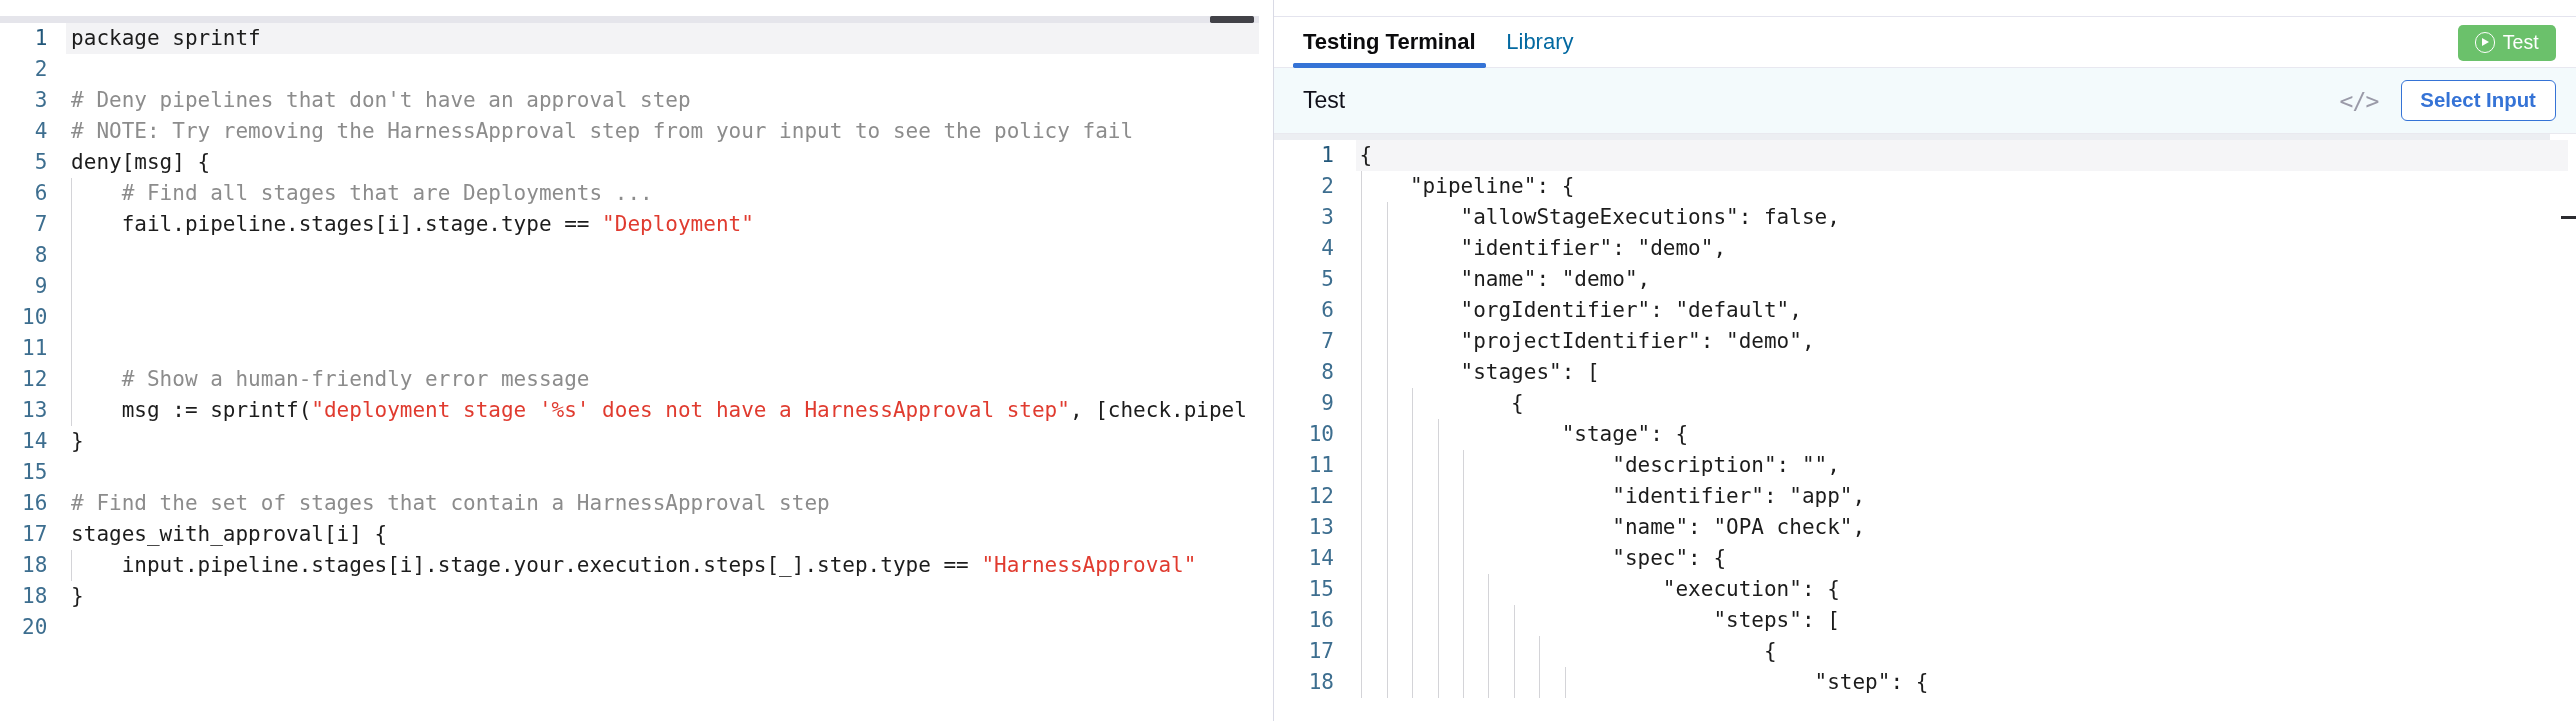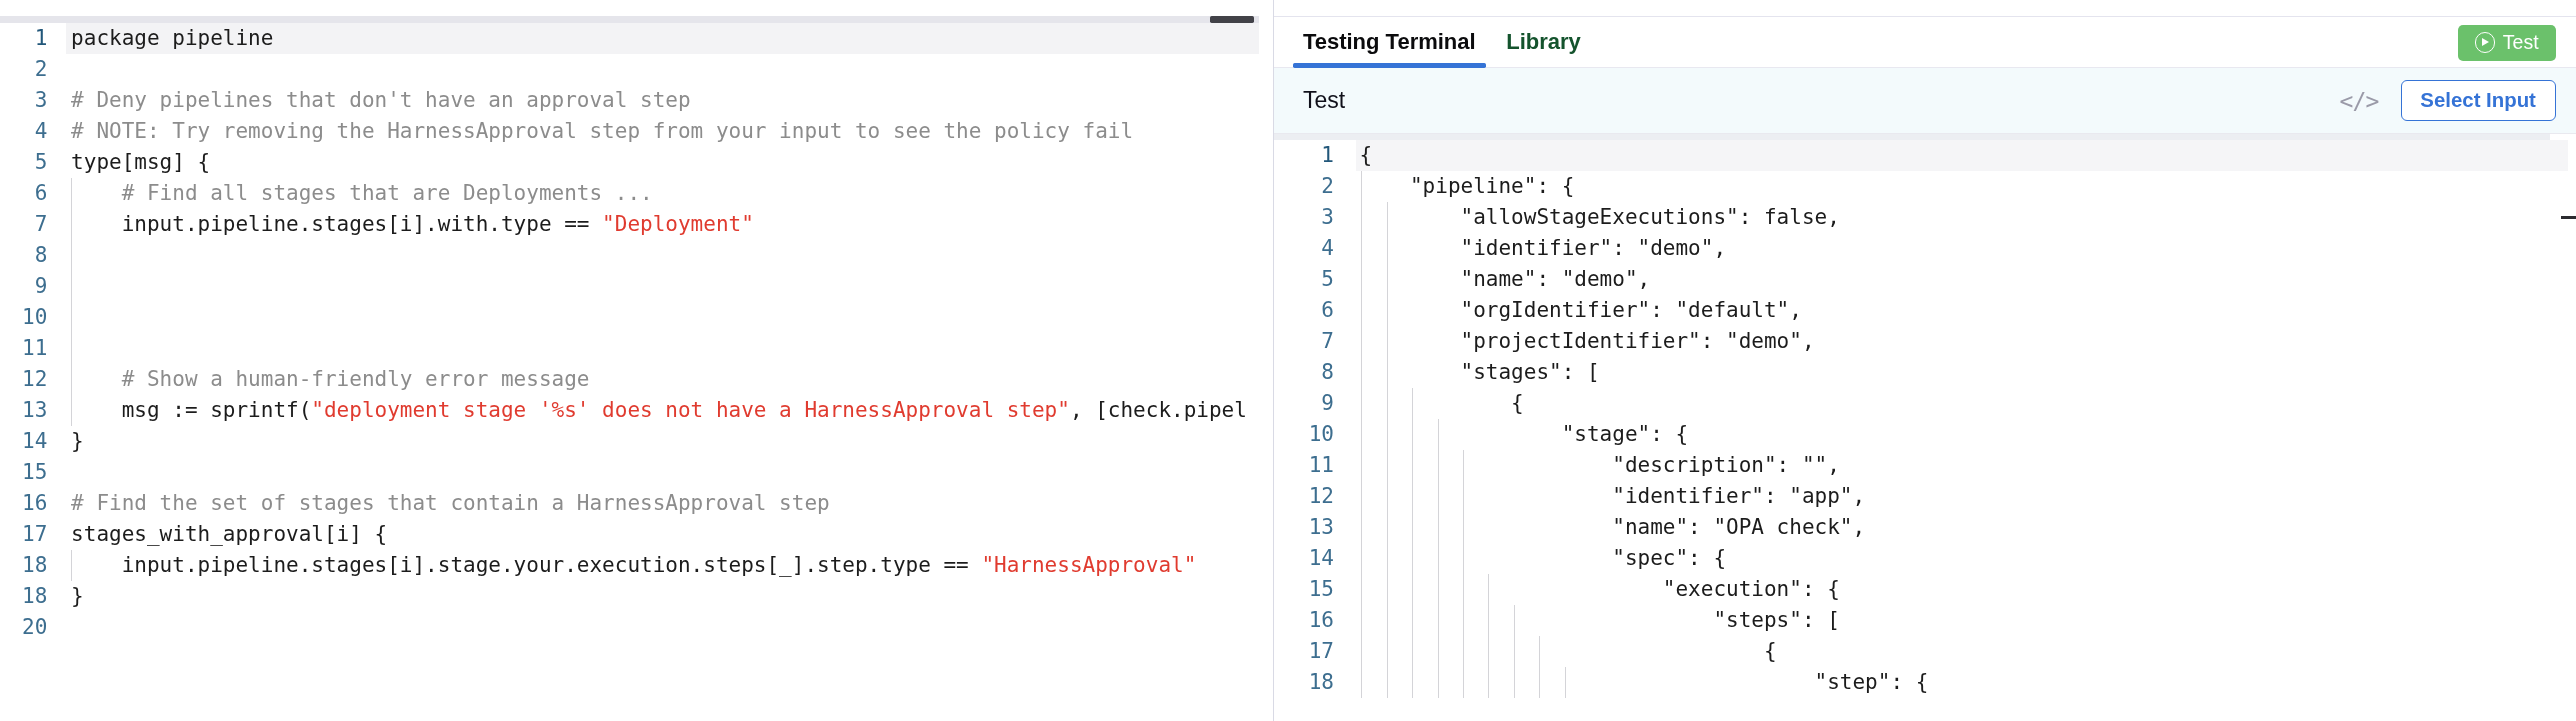--- a/index.html
+++ b/index.html
@@ -116,23 +116,22 @@
     padding-left: 13.6px;
     border-bottom: 0.8px solid #e8e8f0;
   }
   .tab {
     position: relative;
     height: 51px;
     display: flex;
     align-items: center;
     padding: 0 15.3px;
     font-size: 22px;
-    color: #14532d;
+    color: #0369a1;
     cursor: pointer;
-    font-weight: bold;
   }
   .tab.active {
     color: #0b0b0d;
     font-weight: bold;
   }
   .tab.active::after {
     content: "";
     position: absolute;
     left: 5.1px; right: 5.1px; bottom: 0;
     height: 4.2px;
@@ -277,27 +276,27 @@
 <body>
 
 <div class="app">
 
   <div class="editor-pane">
     <div class="editor-topstrip"></div>
     <div class="editor-scroll-track"></div>
     <div class="editor-scroll-thumb"></div>
     <div class="editor-vscroll-track"></div>
     <div class="editor-body" id="editor-body">
-        <div class="code-row active"><div class="ln">1</div><div class="code-text"><span class="tok-plain">package pipeline</span></div></div>
+        <div class="code-row active"><div class="ln">1</div><div class="code-text"><span class="tok-plain">package sprintf</span></div></div>
         <div class="code-row"><div class="ln">2</div><div class="code-text"></div></div>
         <div class="code-row"><div class="ln">3</div><div class="code-text"><span class="tok-comment"># Deny pipelines that don't have an approval step</span></div></div>
         <div class="code-row"><div class="ln">4</div><div class="code-text"><span class="tok-comment"># NOTE: Try removing the HarnessApproval step from your input to see the policy fail</span></div></div>
-        <div class="code-row"><div class="ln">5</div><div class="code-text"><span class="tok-plain">type[msg] {</span></div></div>
+        <div class="code-row"><div class="ln">5</div><div class="code-text"><span class="tok-plain">deny[msg] {</span></div></div>
         <div class="code-row"><div class="ln">6</div><div class="code-text"><span class="guide" style="left: 5.1px;"></span><span class="tok-comment">    # Find all stages that are Deployments ...</span></div></div>
-        <div class="code-row"><div class="ln">7</div><div class="code-text"><span class="guide" style="left: 5.1px;"></span><span class="tok-plain">    input.pipeline.stages[i].with.type == </span><span class="tok-string">"Deployment"</span></div></div>
+        <div class="code-row"><div class="ln">7</div><div class="code-text"><span class="guide" style="left: 5.1px;"></span><span class="tok-plain">    fail.pipeline.stages[i].stage.type == </span><span class="tok-string">"Deployment"</span></div></div>
         <div class="code-row"><div class="ln">8</div><div class="code-text"><span class="guide" style="left: 5.1px;"></span></div></div>
         <div class="code-row"><div class="ln">9</div><div class="code-text"><span class="guide" style="left: 5.1px;"></span></div></div>
         <div class="code-row"><div class="ln">10</div><div class="code-text"><span class="guide" style="left: 5.1px;"></span></div></div>
         <div class="code-row"><div class="ln">11</div><div class="code-text"><span class="guide" style="left: 5.1px;"></span></div></div>
         <div class="code-row"><div class="ln">12</div><div class="code-text"><span class="guide" style="left: 5.1px;"></span><span class="tok-comment">    # Show a human-friendly error message</span></div></div>
         <div class="code-row"><div class="ln">13</div><div class="code-text"><span class="guide" style="left: 5.1px;"></span><span class="tok-plain">    msg := sprintf(</span><span class="tok-string">"deployment stage '%s' does not have a HarnessApproval step"</span><span class="tok-plain">, [check.pipel</span></div></div>
         <div class="code-row"><div class="ln">14</div><div class="code-text"><span class="tok-plain">}</span></div></div>
         <div class="code-row"><div class="ln">15</div><div class="code-text"></div></div>
         <div class="code-row"><div class="ln">16</div><div class="code-text"><span class="tok-comment"># Find the set of stages that contain a HarnessApproval step</span></div></div>
         <div class="code-row"><div class="ln">17</div><div class="code-text"><span class="tok-plain">stages_with_approval[i] {</span></div></div>

